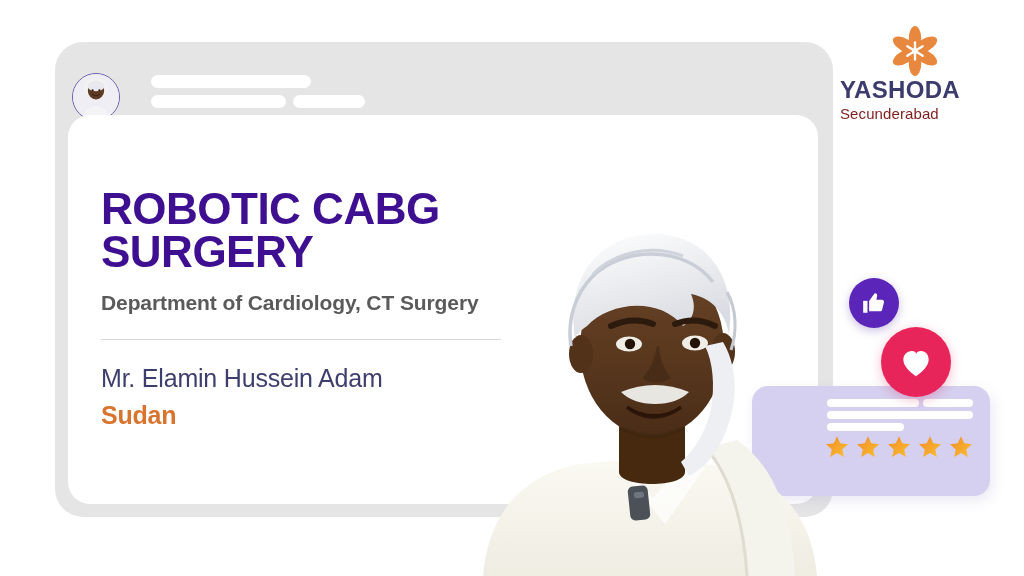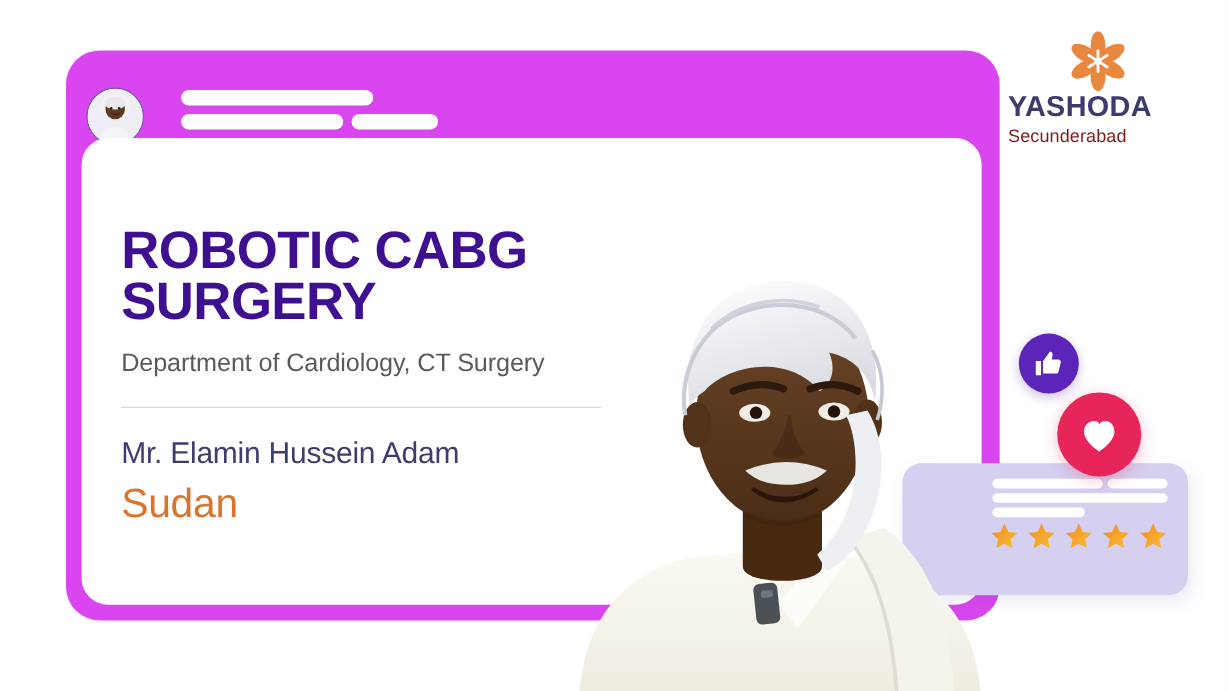--- a/index.html
+++ b/index.html
@@ -11,21 +11,21 @@
   }
   #stage {
     position:relative; width:1024px; height:576px;
     background:#ffffff; overflow:hidden;
   }
 
   
   .post-card {
     position:absolute; left:55px; top:42px;
     width:778px; height:475px;
-    background:#d946ef;
+    background:#e5e5e5;
     border-radius:28px;
   }
 
   
   .avatar {
     position:absolute; left:17px; top:31px;
     width:48px; height:48px; border-radius:50%;
     border:1.6px solid #6E5CB0;
     overflow:hidden; background:#d9d5ea;
   }
@@ -53,37 +53,37 @@
     position:absolute; left:33px; top:72px;
     width:460px;
     color:#3E1091;
     font-size:44px; line-height:0.98;
     font-weight:bold; letter-spacing:-0.5px;
     text-transform:uppercase;
   }
   .subtitle {
     position:absolute; left:33px; top:176px;
     color:#5A5A5A;
-    font-size:21px; font-weight:normal;
+    font-size:21px; font-weight:bold;
     letter-spacing:-0.1px;
   }
   .divider {
     position:absolute; left:33px; top:224px;
     width:400px; height:1px; background:#D8D8DC;
   }
   .patient-name {
     position:absolute; left:33px; top:249px;
     color:#3D3E6E;
     font-size:25px; font-weight:normal;
     letter-spacing:-0.2px;
   }
   .patient-country {
     position:absolute; left:33px; top:286px;
     color:#D9742F;
-    font-size:34px; font-weight:normal;
+    font-size:25px; font-weight:bold;
     letter-spacing:-0.2px;
   }
 
   
   .photo {
     position:absolute; left:471px; top:196px;
     width:360px; height:380px;
     z-index:6;
   }
   .photo svg { display:block; width:100%; height:100%; }

